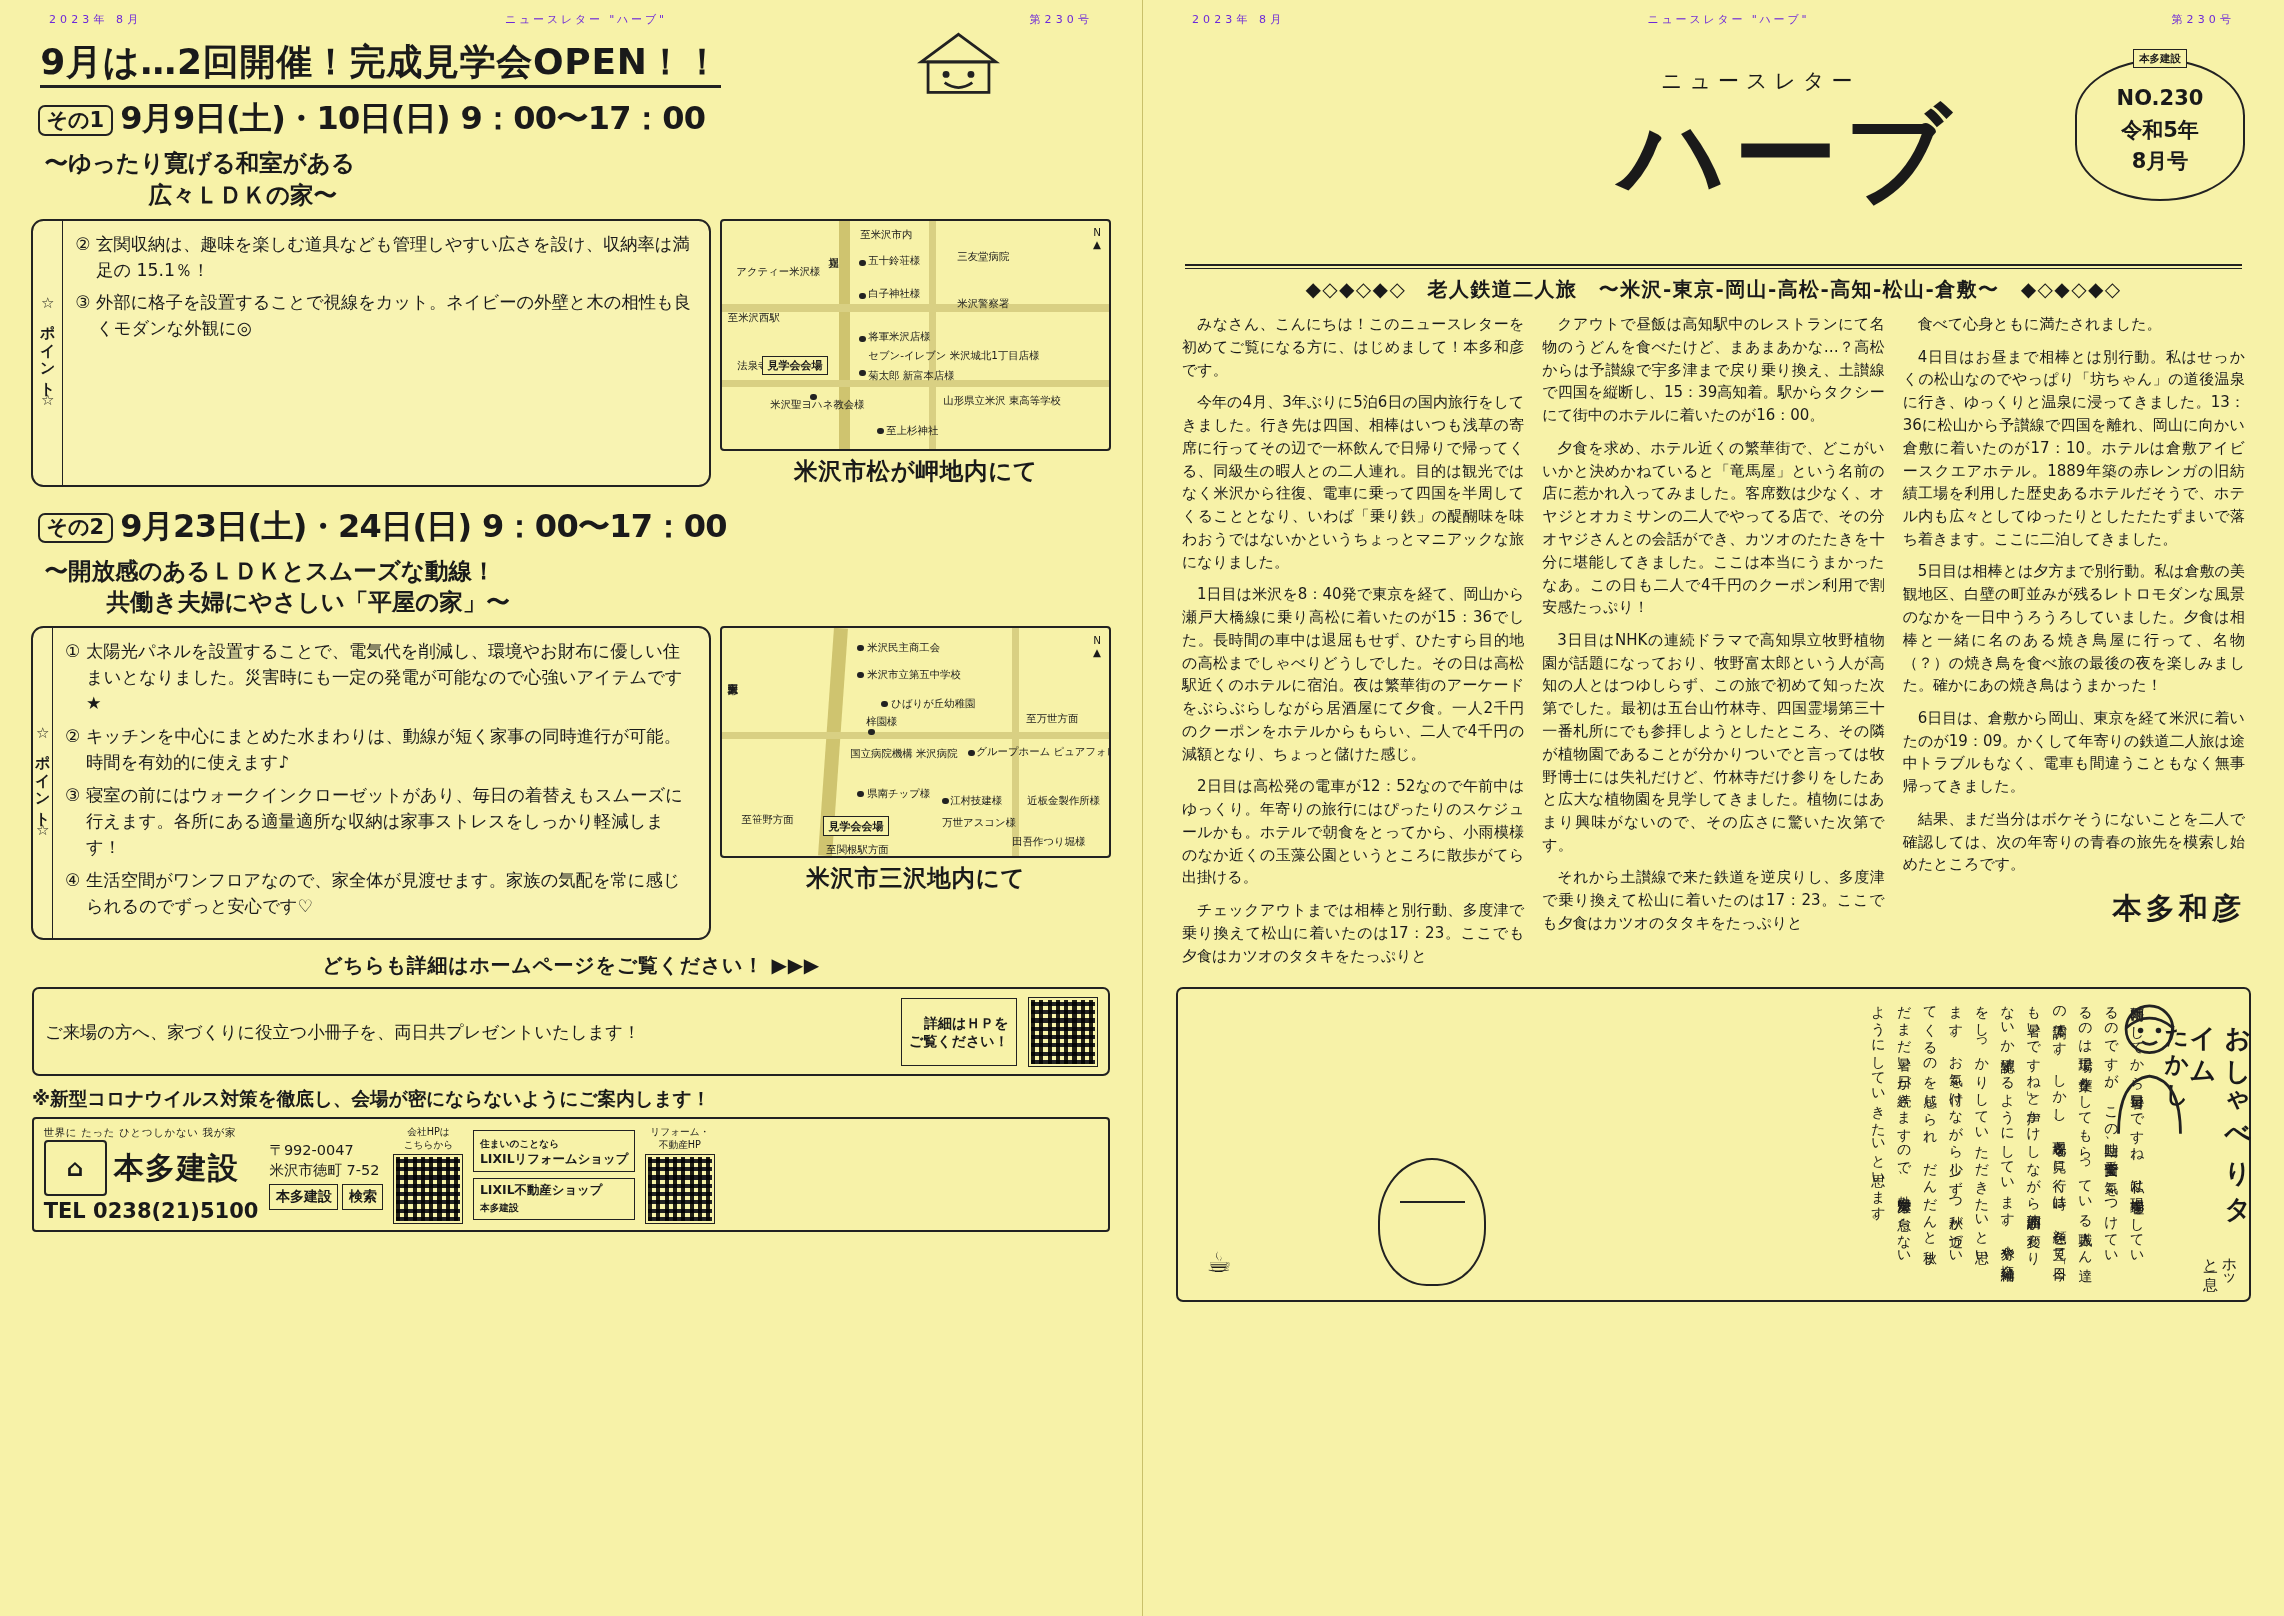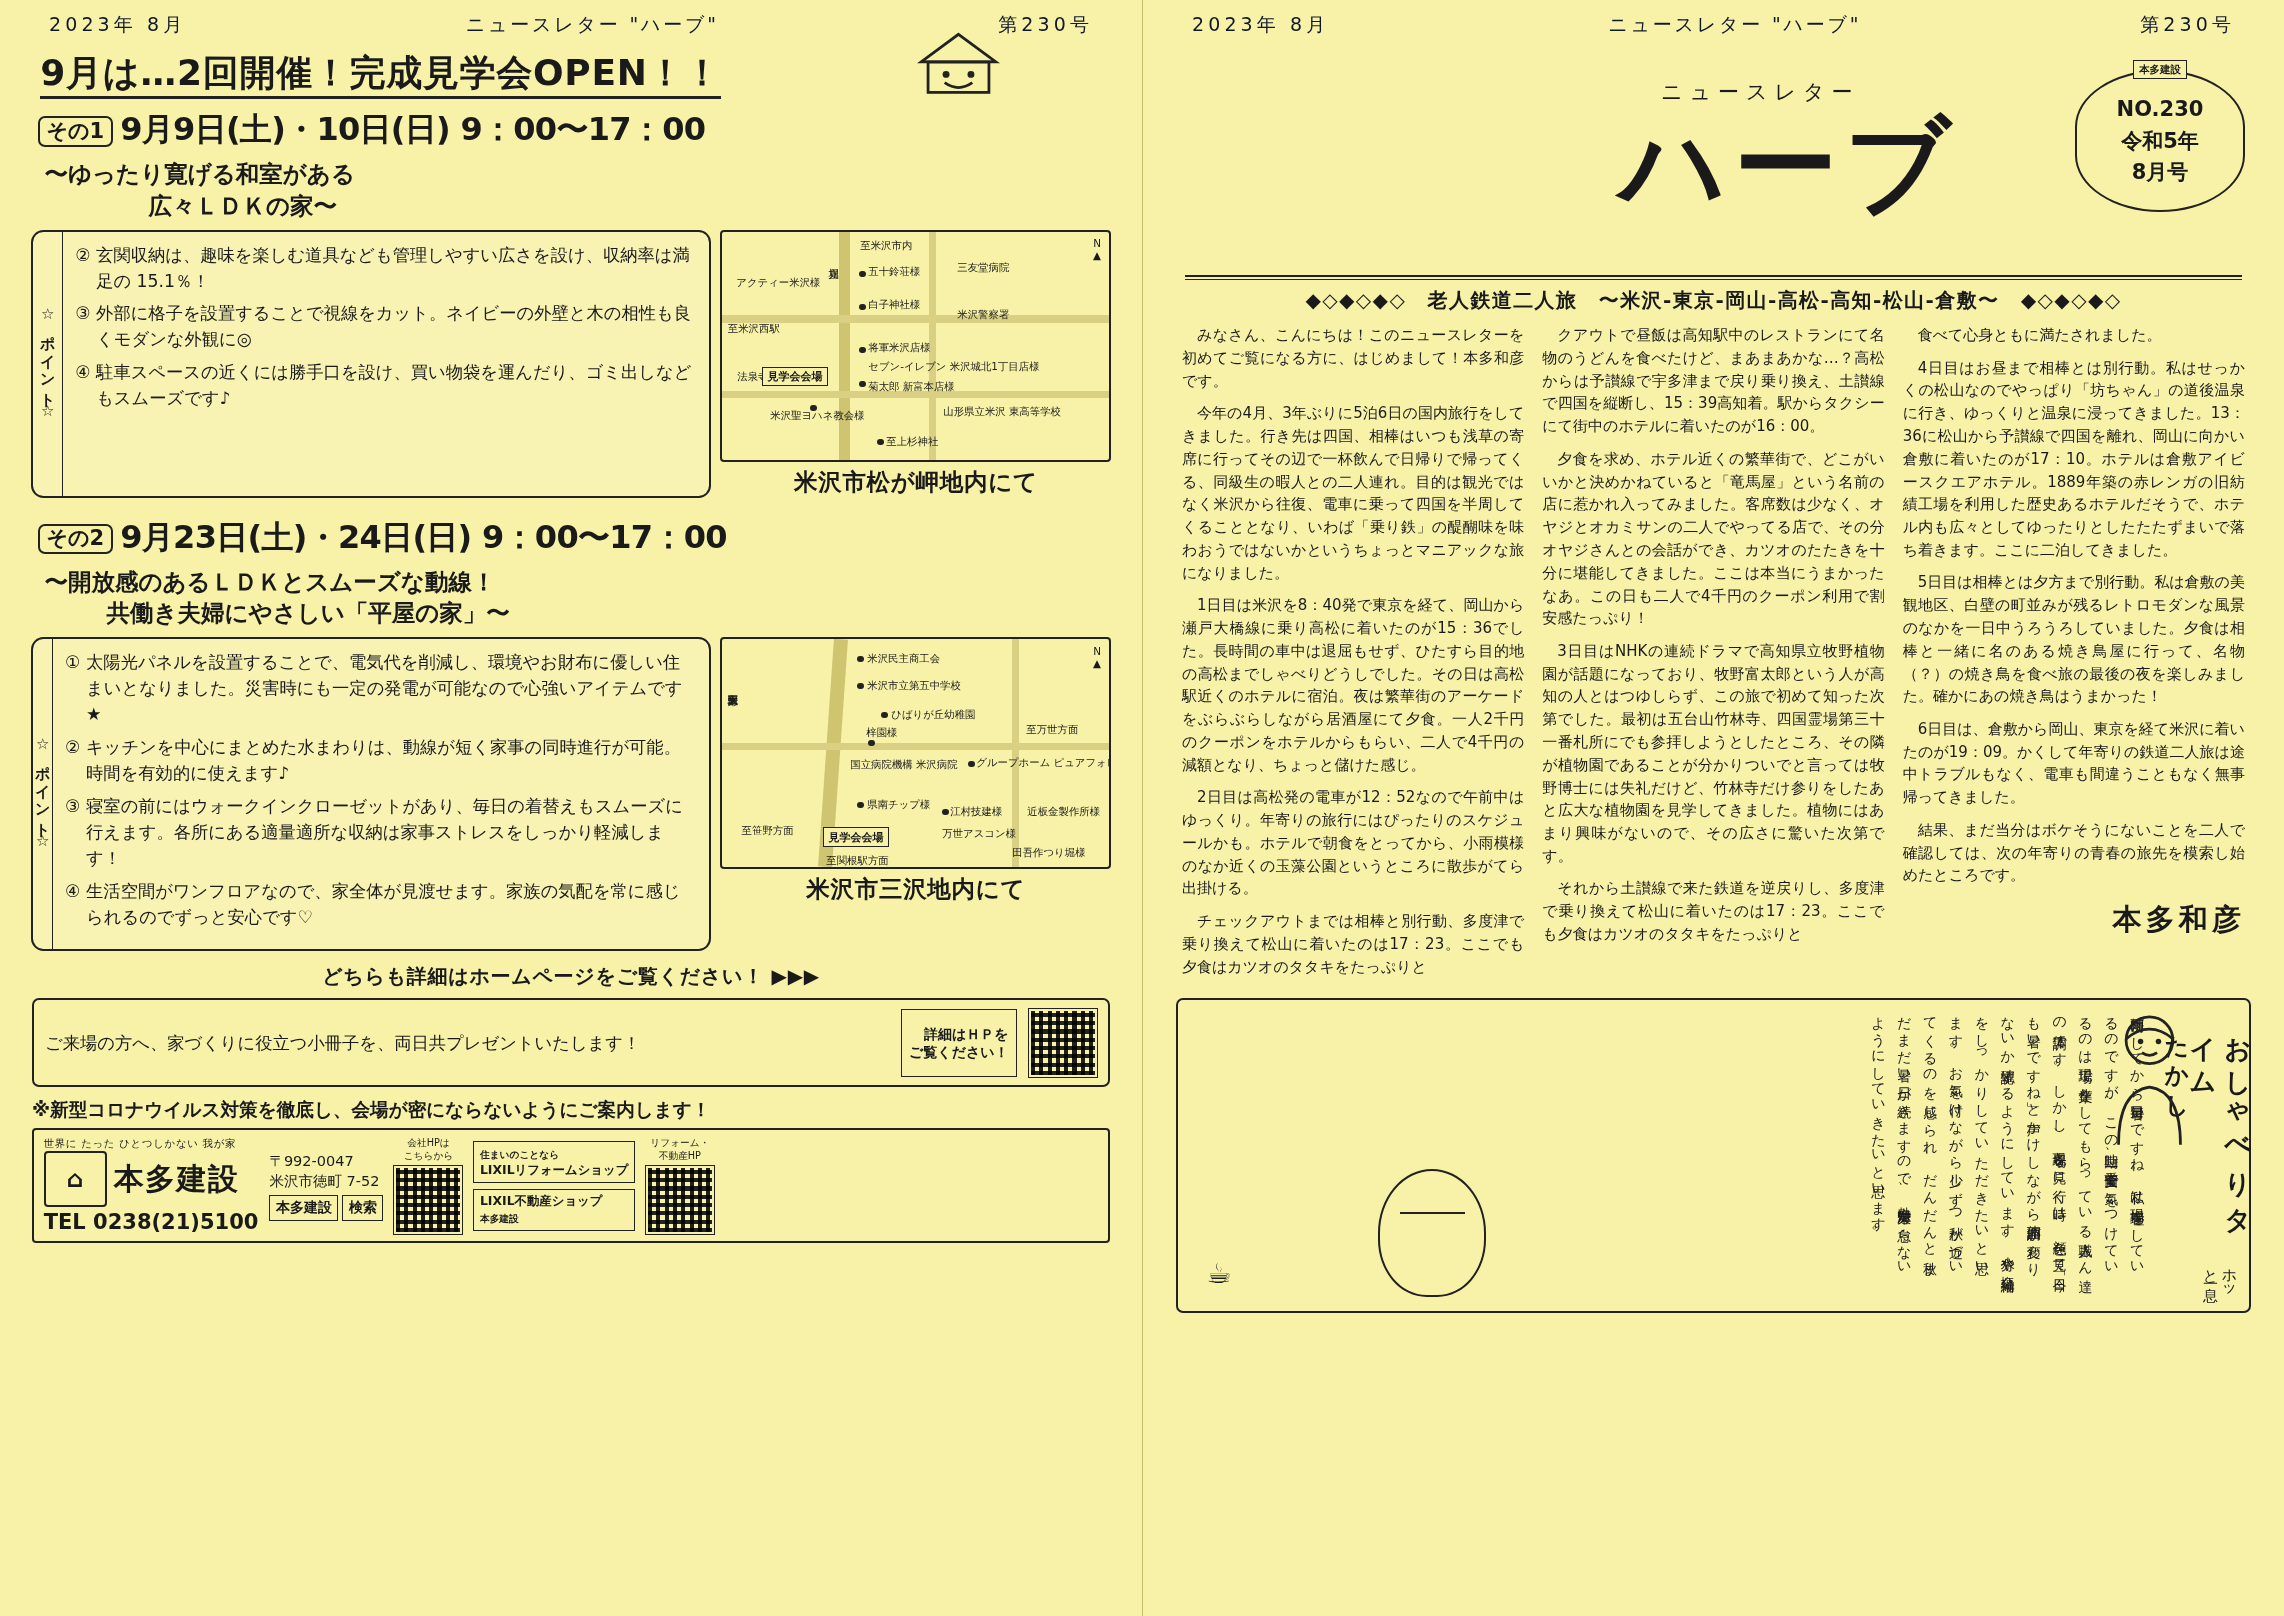--- a/index.html
+++ b/index.html
@@ -12,21 +12,21 @@
     position:relative;
   }
   .page{position:absolute;inset:0;display:flex;}
   .half{position:relative;box-sizing:border-box;}
   .left-half{width:1142px;height:1616px;padding:0 21px;}
   .right-half{width:1142px;height:1616px;padding:0 21px;border-left:1.4px solid #c9c06a;}
 
   
   .runhead{
     display:flex;justify-content:space-between;align-items:center;
-    font-size:19px;letter-spacing:4.1px;padding:12.4px 28px 4.1px 28px;color:#0f172a;
+    font-size:11px;letter-spacing:4.1px;padding:12.4px 28px 4.1px 28px;color:#6d28d9;
   }
   .runhead .c{letter-spacing:2.8px;}
 
   
   .lead-title{
     font-size:36px;font-weight:bold;letter-spacing:0.7px;
     padding:7px 0 0 19.3px;white-space:nowrap;
   }
   .lead-title .u{border-bottom:3.5px solid #222;padding-bottom:2.8px;}
   .house-icon{position:absolute;right:142px;top:30px;}
@@ -194,21 +194,20 @@
 
       <div class="cols">
         <div class="point-box">
           <div class="point-tab">
             <span>☆ポイント☆</span>
           </div>
           <div class="point-list">
             <ol>
               <li>② 玄関収納は、趣味を楽しむ道具なども管理しやすい広さを設け、収納率は満足の 15.1％！</li>
               <li>③ 外部に格子を設置することで視線をカット。ネイビーの外壁と木の相性も良くモダンな外観に◎</li>
-              <li>④ 駐車スペースの近くには勝手口を設け、買い物袋を運んだり、ゴミ出しなどもスムーズです♪</li>
             </ol>
           </div>
         </div>
 
         <div>
           <div class="map-box">
             <div class="compass">N<br>▲</div>
             <div class="road thick" style="left:117px;top:0;width:11px;height:228px;"></div>
             <div class="road" style="left:0;top:83px;width:387px;height:8.3px;"></div>
             <div class="road" style="left:0;top:159px;width:387px;height:7px;"></div>

